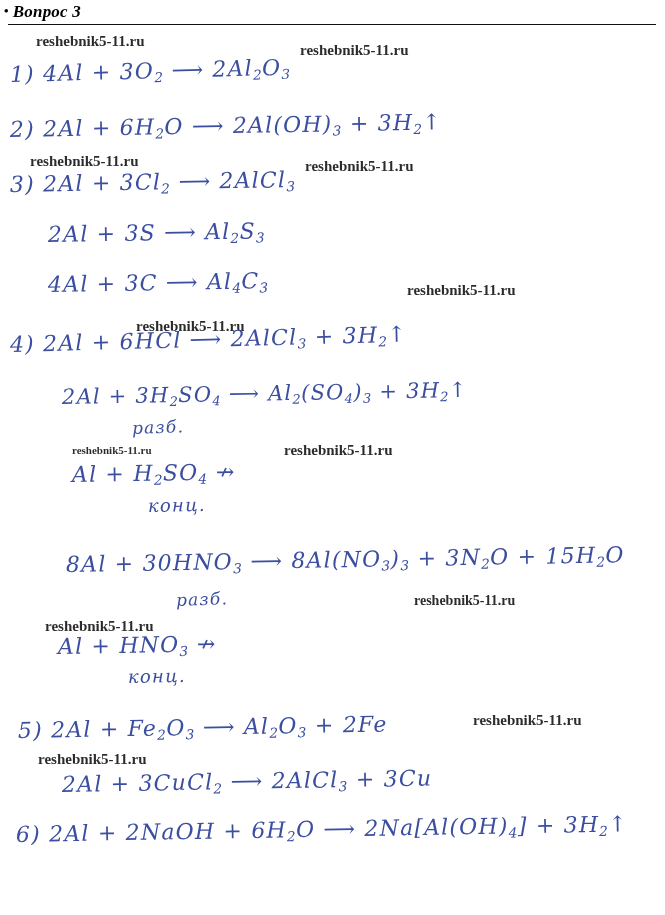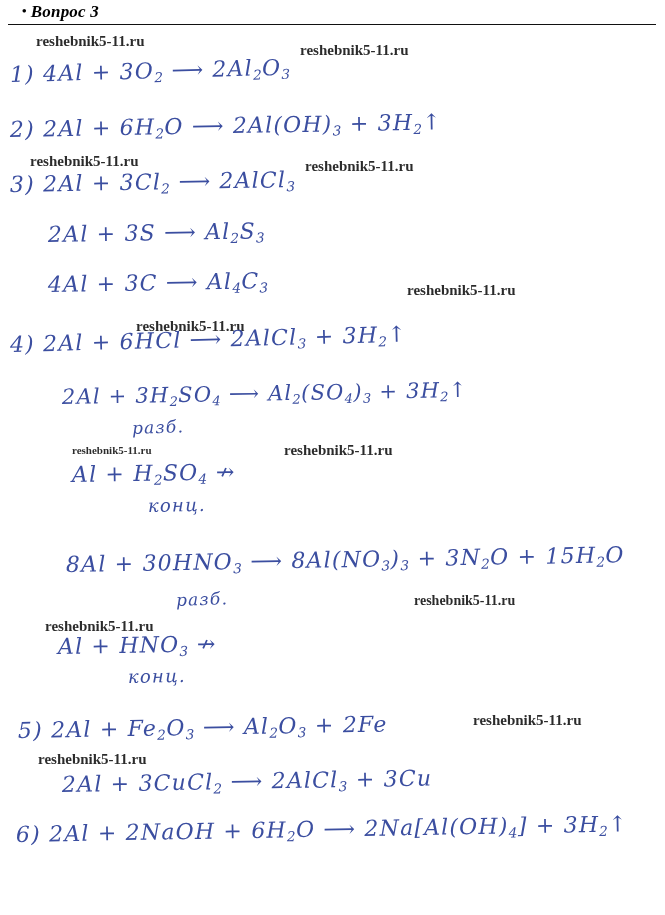--- a/index.html
+++ b/index.html
@@ -11,21 +11,21 @@
     position: relative;
     width: 665px;
     height: 915px;
     background: #ffffff;
     overflow: hidden;
     font-family: "Liberation Serif", serif;
   }
   
   .heading {
     position: absolute;
-    left: 22px;
+    left: 4px;
     top: 2px;
     font-family: "Liberation Serif", serif;
     font-style: italic;
     font-weight: bold;
     font-size: 17px;
     color: #000000;
     letter-spacing: 0.2px;
   }
   .heading .bullet {
     font-style: normal;

